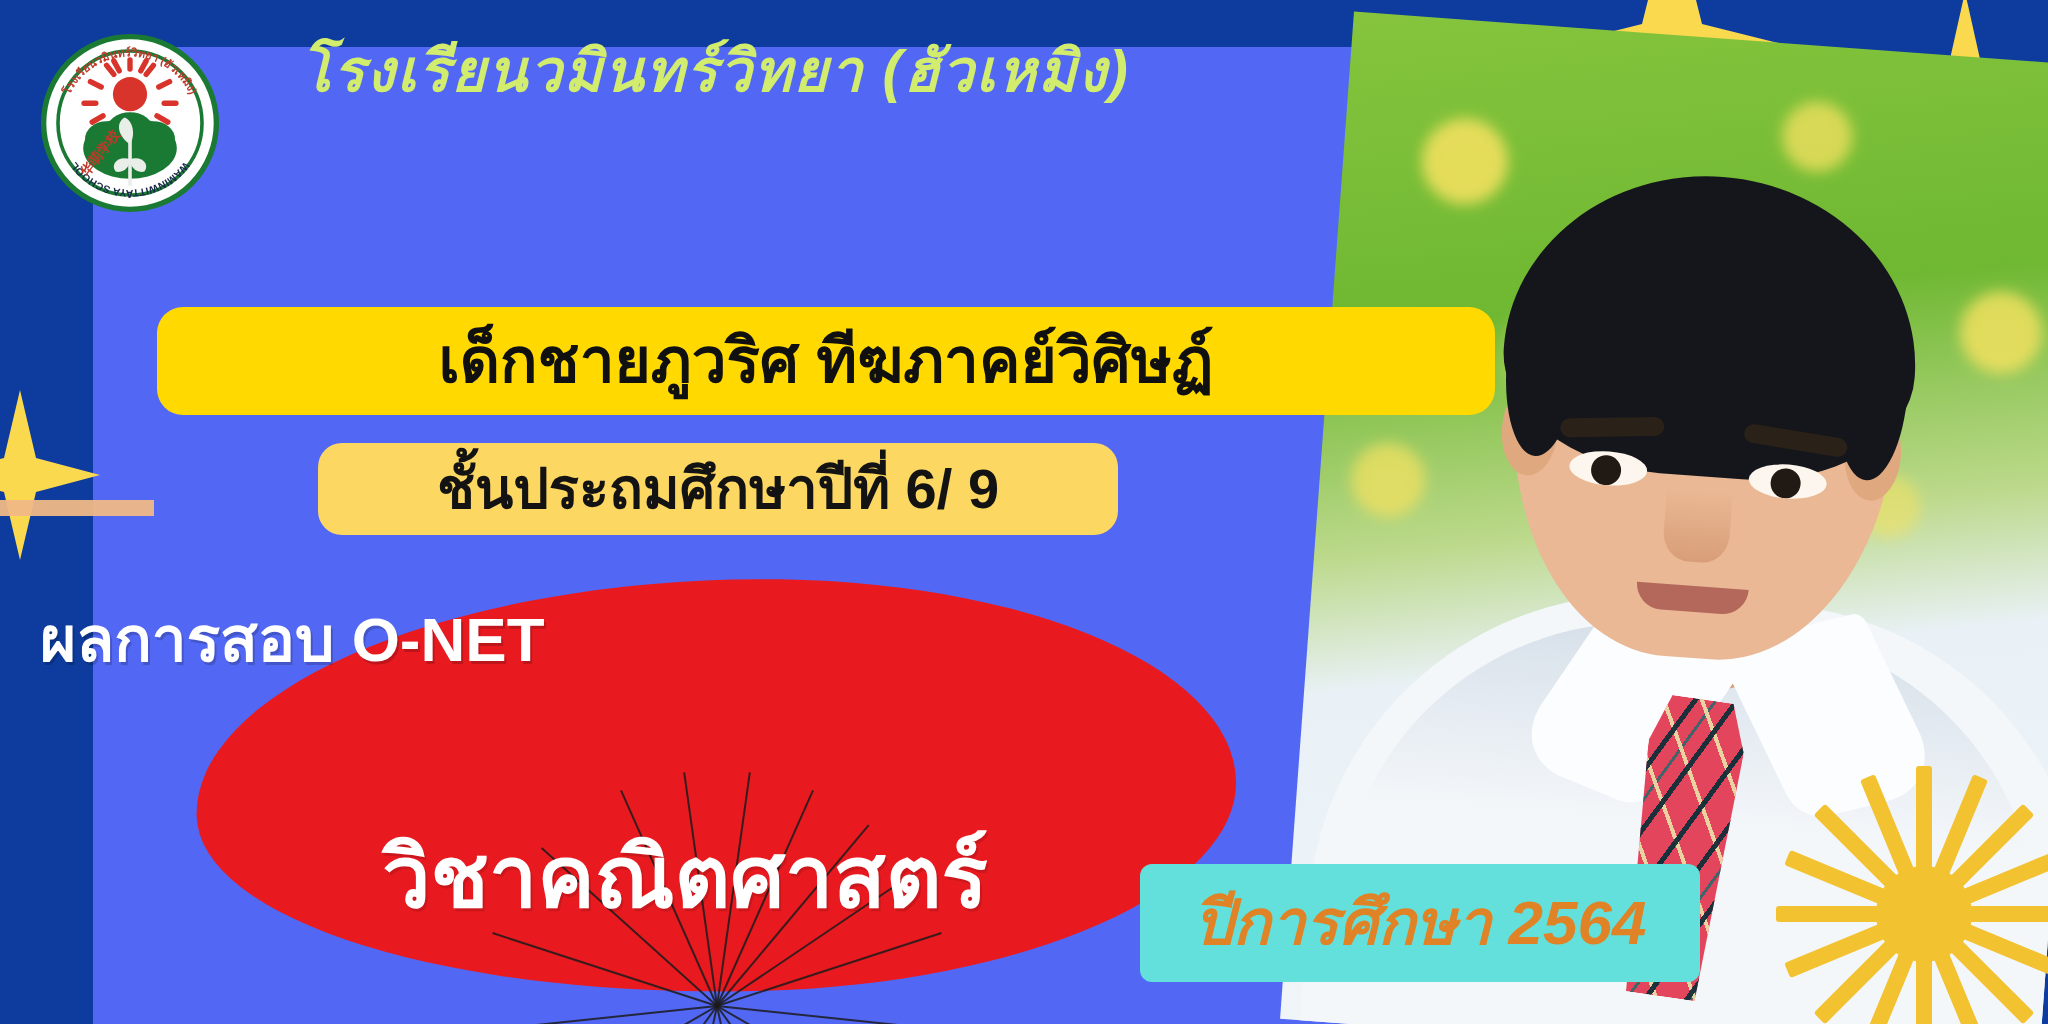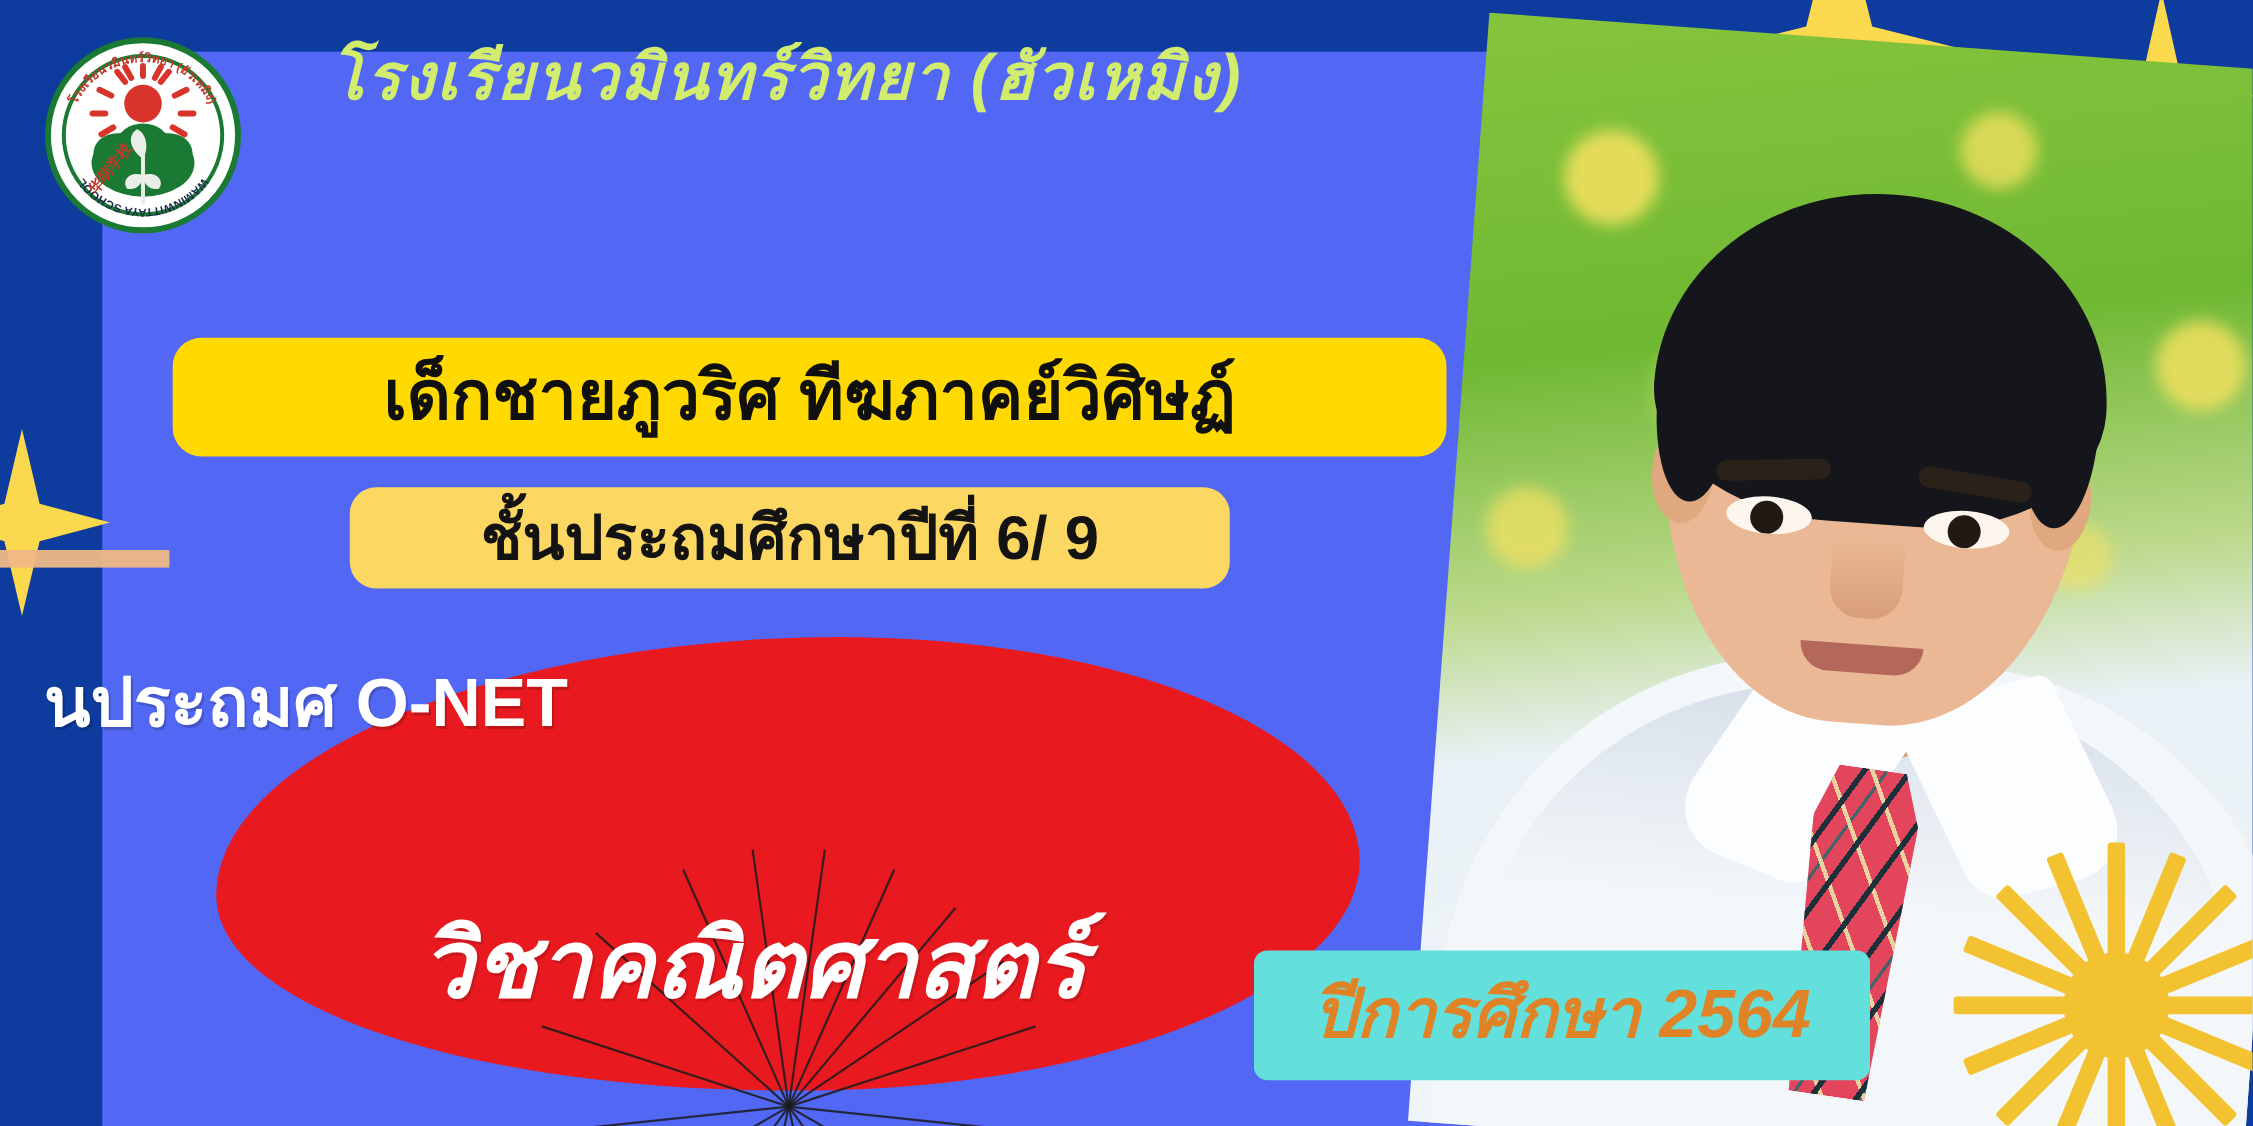--- a/index.html
+++ b/index.html
@@ -312,21 +312,21 @@
     line-height: 80px;
     font-weight: 700;
     font-style: italic;
   }
 
   
   .pill-name {
     position: absolute;
     left: 157px;
     top: 307px;
-    width: 1158px;
+    width: 1338px;
     height: 108px;
     background: #ffd900;
     border-radius: 26px;
     display: flex;
     align-items: center;
     justify-content: center;
   }
   .pill-name span {
     color: #101010;
     font-size: 62px;
@@ -411,21 +411,20 @@
   .subject-line {
     position: absolute;
     left: 180px;
     top: 828px;
     width: 1010px;
     text-align: center;
     color: #ffffff;
     font-size: 86px;
     line-height: 98px;
     font-weight: 700;
-    font-style: italic;
     white-space: nowrap;
     text-shadow: 2px 3px 0 rgba(0,0,0,.12);
   }
 
   
   .year-badge {
     position: absolute;
     left: 1140px;
     top: 864px;
     width: 560px;
@@ -578,20 +577,20 @@
     <span style="transform:rotate(192deg)"></span>
     <span style="transform:rotate(216deg)"></span>
     <span style="transform:rotate(240deg)"></span>
     <span style="transform:rotate(264deg)"></span>
     <span style="transform:rotate(288deg)"></span>
     <span style="transform:rotate(312deg)"></span>
     <span style="transform:rotate(336deg)"></span>
     <span style="transform:rotate(352deg)"></span>
   </div>
 
-  <div class="onet-label">นประถมศ O-NET</div>
+  <div class="onet-label">ผลการสอบ O-NET</div>
   <div class="subject-line">วิชาคณิตศาสตร์</div>
 
   <div class="year-badge">
     <span>ปีการศึกษา 2564</span>
   </div>
 
 </div>
 
 </body></html>

